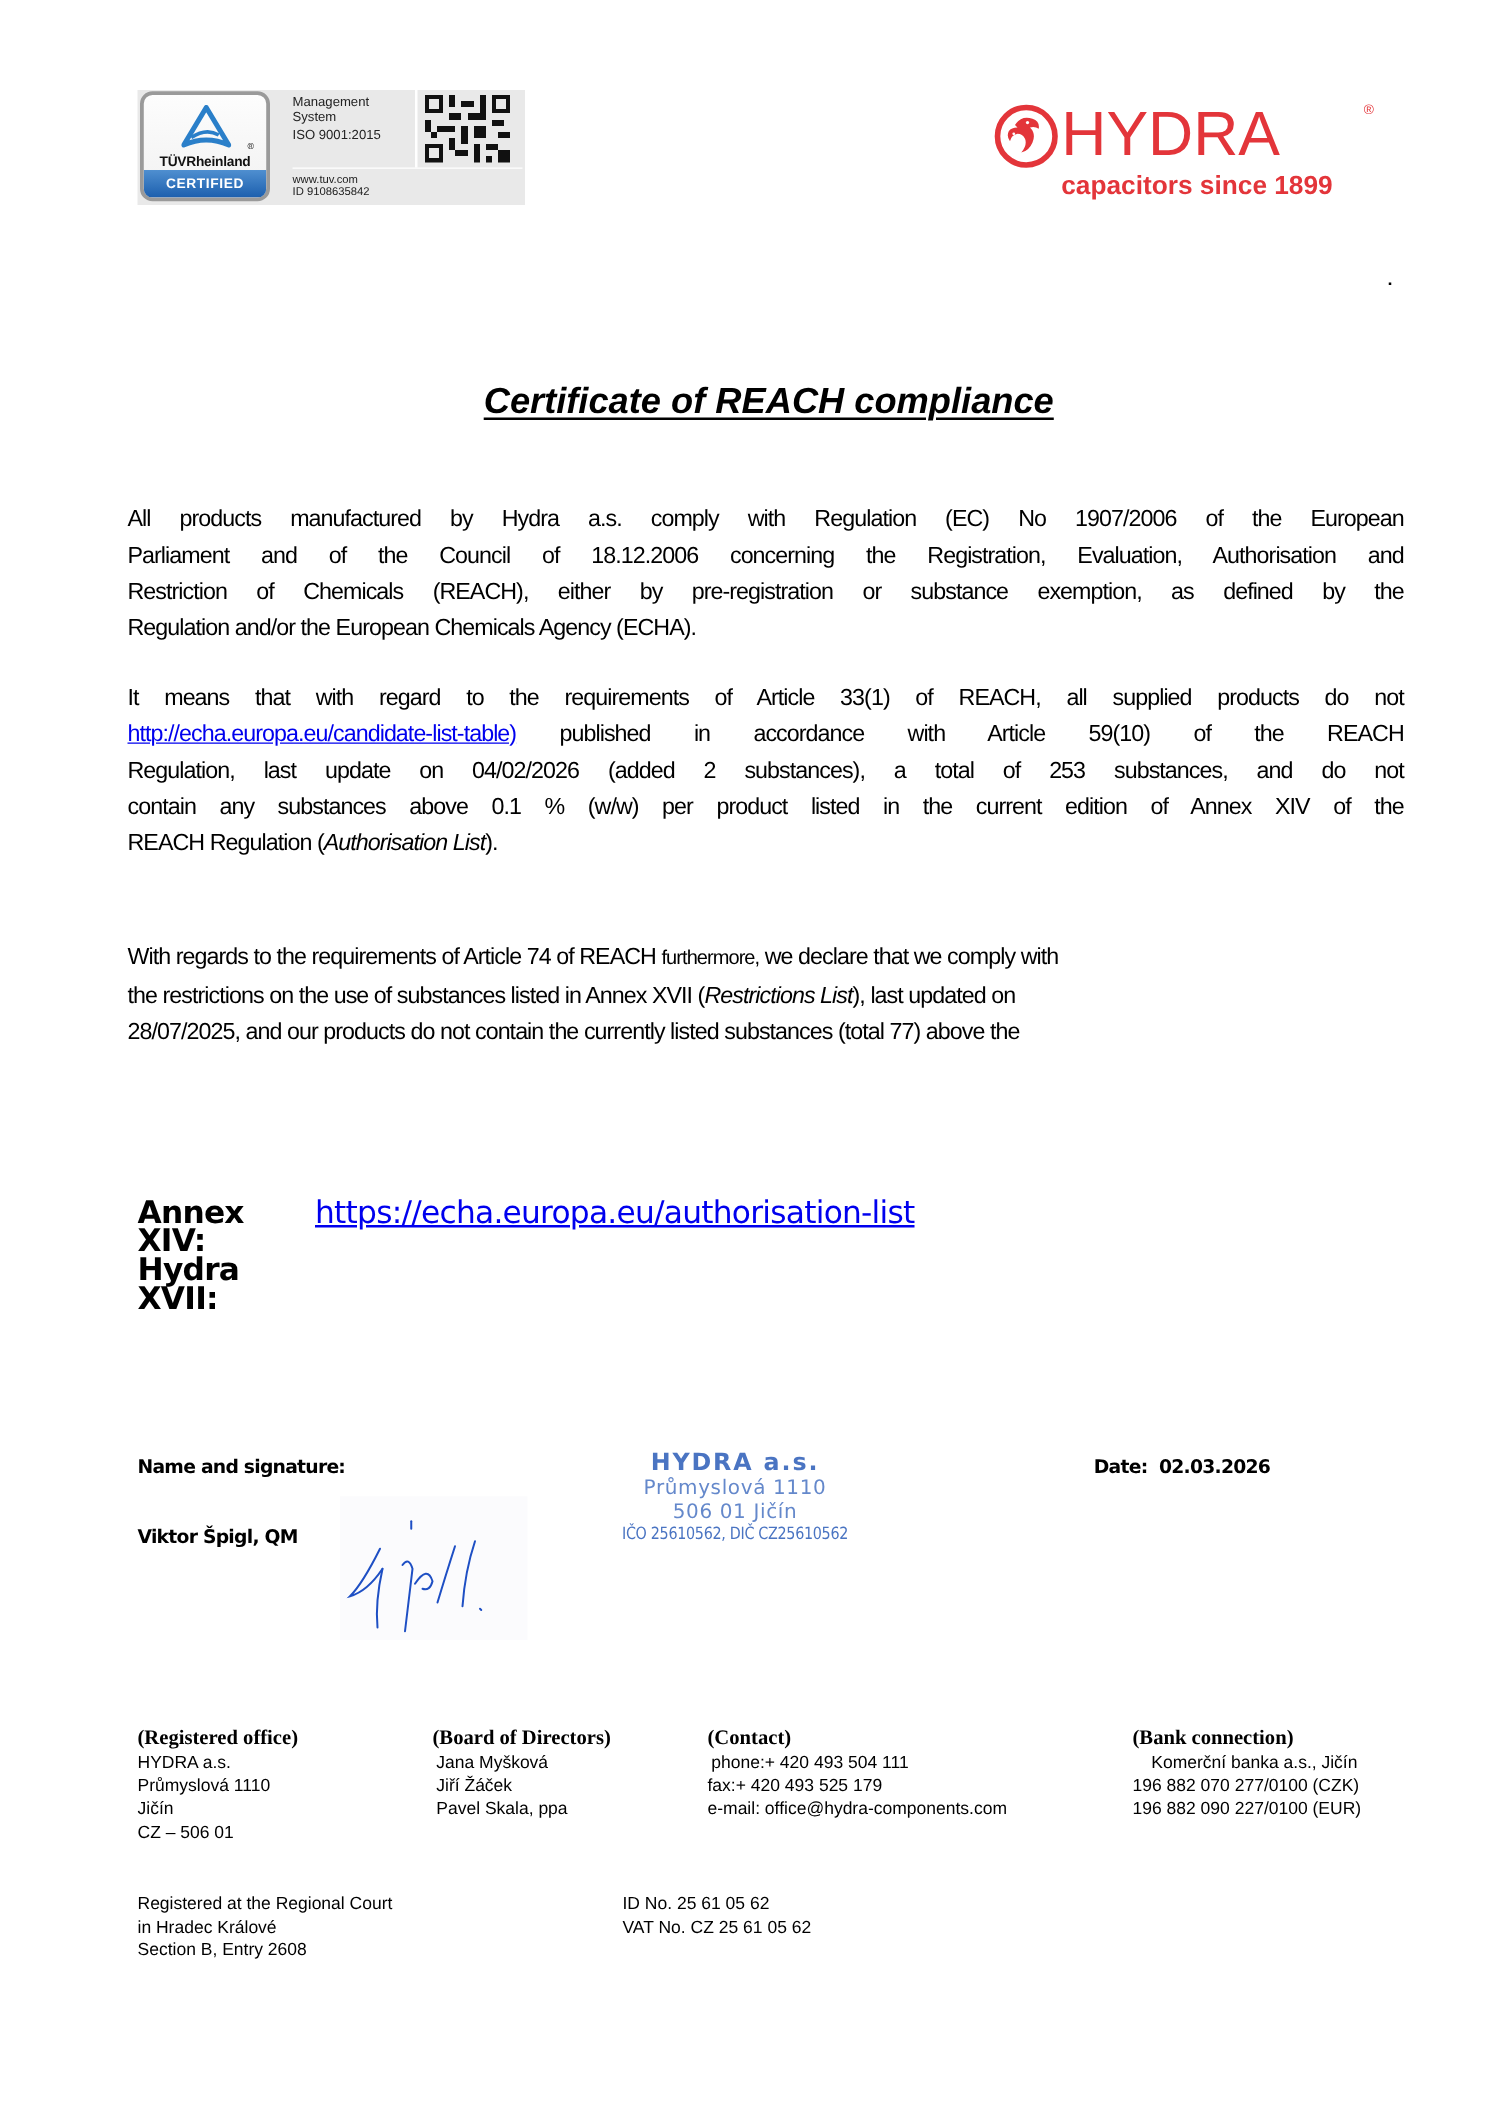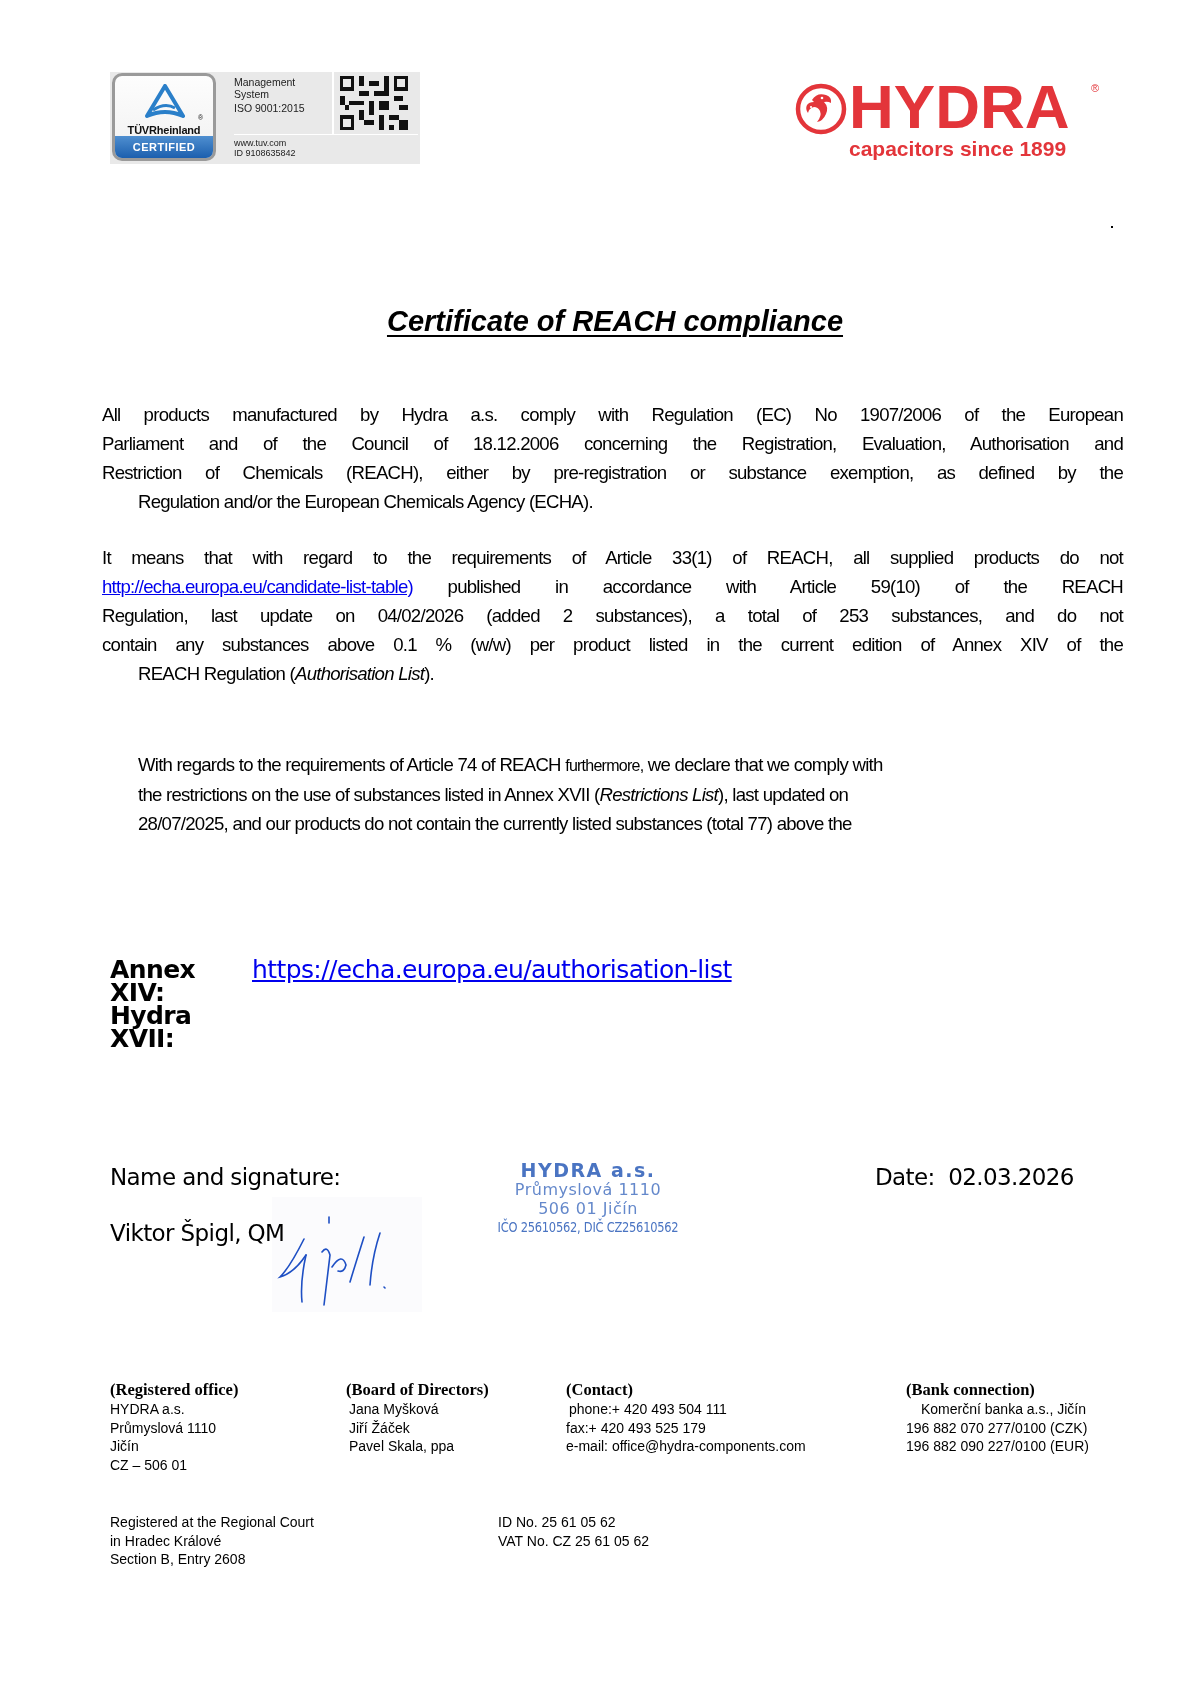--- a/index.html
+++ b/index.html
@@ -18,43 +18,43 @@
     color: #fff; font-weight: bold; font-size: 11px; text-align: center; line-height: 22px; letter-spacing: 0.5px; }
   .tuv-text { left: 124px; top: 4px; font-size: 10.5px; line-height: 12px; color: #222; }
   .tuv-divider { left: 124px; top: 62px; width: 184px; height: 1px; background: #fff; }
   .tuv-vdiv { left: 222px; top: 0; width: 2px; height: 62px; background: #fff; }
   .tuv-qr { left: 229px; top: 4px; width: 70px; height: 54px; }
   .tuv-foot { left: 124px; top: 66px; font-size: 9px; line-height: 10px; color: #222; }
 
   
   .hydra { left: 795px; top: 80px; width: 310px; height: 80px; color: #e3353a; }
   .hydra-emblem { left: 0; top: 3px; width: 52px; height: 52px; }
-  .hydra-word { left: 54px; top: -4px; font-size: 62px; font-weight: bold; letter-spacing: 0px; line-height: 62px; }
+  .hydra-word { left: 54px; top: -4px; font-size: 50px; font-weight: normal; letter-spacing: 0px; line-height: 62px; }
   .hydra-reg { left: 296px; top: 2px; font-size: 11px; }
   .hydra-tag { left: 54px; top: 57px; font-size: 21px; font-weight: bold; line-height: 24px; }
 
   .dot { left: 1111px; top: 226px; width: 2px; height: 2px; background: #000; }
 
   
   .title { left: 0; width: 1230px; top: 305px; text-align: center; font-size: 29px; font-weight: bold;
     font-style: italic; text-decoration: underline; text-underline-offset: 4px; text-decoration-thickness: 2px; }
 
   
   .para { left: 102px; width: 1021px; font-family: Liberation Sans, sans-serif; font-size: 18.6px; line-height: 29px;
           text-align: justify; letter-spacing: -0.75px; word-spacing: 0px; }
   .para .line { display: block; text-align: justify; text-align-last: justify; white-space: nowrap; }
-  .para .line.last { text-align-last: left; margin-left: 36px; }
+  .para .line.last { text-align-last: left; }
   .para a, .annex a { color: #0000ee; text-decoration: underline; }
   .small-word { font-size: 16px; }
 
   .annex { left: 110px; font-family: "DejaVu Sans", sans-serif; font-size: 25px; line-height: 23px; letter-spacing: -0.6px; }
   .annex-row { display: flex; }
   .annex-label { width: 142px; font-weight: bold; }
 
-  .sigtxt { font-family: "DejaVu Sans", sans-serif; font-size: 23px; letter-spacing: -0.6px; }
+  .sigtxt { font-family: "DejaVu Sans", sans-serif; font-size: 15px; letter-spacing: -0.6px; font-weight: bold; }
   .sigbox { left: 272px; top: 1197px; width: 150px; height: 115px; background: #fbfbfd; }
   .stamp { left: 478px; top: 1160px; width: 220px; text-align: center; color: #4a74c2; font-family: "DejaVu Sans", sans-serif; }
   .stamp .s1 { font-size: 19px; font-weight: bold; letter-spacing: 1.5px; line-height: 20px; }
   .stamp .s2, .stamp .s3 { font-size: 16px; line-height: 19px; letter-spacing: 0.5px; opacity: 0.85; }
   .stamp .s4 { font-size: 13.5px; line-height: 18px; letter-spacing: -0.3px; transform: scaleX(0.85); }
 
   
   .fcol { font-size: 14px; line-height: 18.5px; }
   .fhead { font-family: "Liberation Serif", serif; font-weight: bold; font-size: 16.5px; line-height: 20px; }
   .fline { display: block; white-space: nowrap; }

